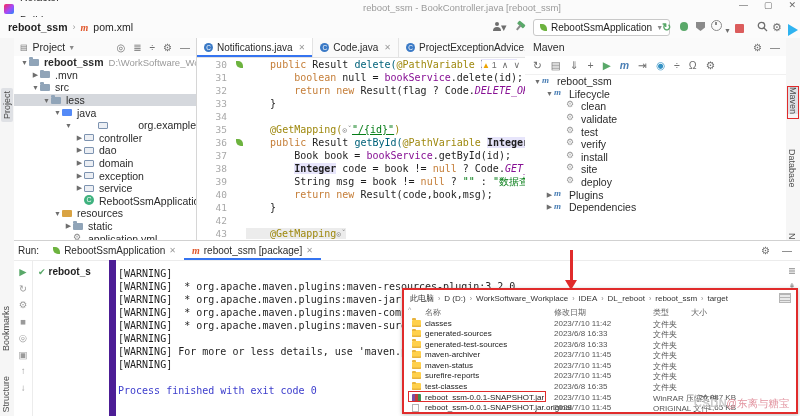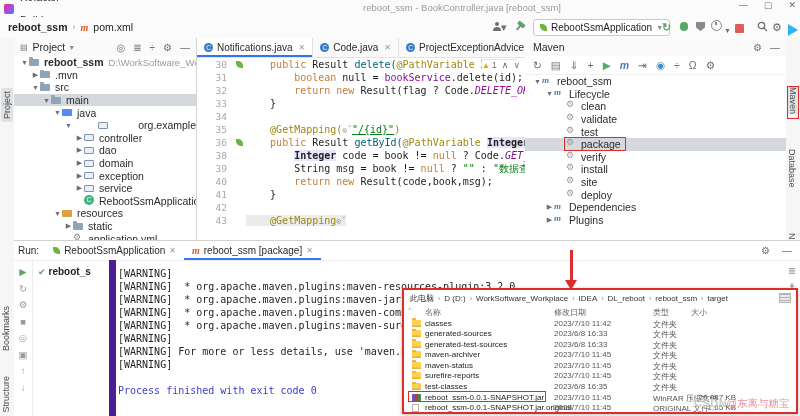--- a/index.html
+++ b/index.html
@@ -227,21 +227,21 @@
           <span class="tlabel">.mvn</span>
         </div>
         <div class="trow folder" style="padding-left: 17px;">
           <span class="chev">▼</span>
           <span class="ticon"></span>
           <span class="tlabel">src</span>
         </div>
         <div class="trow folder sel" style="padding-left: 28px;">
           <span class="chev">▼</span>
           <span class="ticon"></span>
-          <span class="tlabel">main</span>
+          <span class="tlabel">less</span>
         </div>
         <div class="trow folder-src" style="padding-left: 39px;">
           <span class="chev">▼</span>
           <span class="ticon"></span>
           <span class="tlabel">java</span>
         </div>
         <div class="trow package" style="padding-left: 50px; justify-content: space-between;">
           <span class="chev">▼</span>
           <span class="ticon"></span>
           <span class="tlabel">org.example</span>
@@ -339,20 +339,25 @@
         </div>
         <div class="crow">
           <span class="cnum">35</span>
           <span class="cico"></span>
           <span class="ctext"><span class="s-t">    </span><span class="s-ann">@GetMapping(</span><span class="s-icon">⊙ˇ</span><span class="s-stru">"/{id}"</span><span class="s-ann">)</span></span>
         </div>
         <div class="crow">
           <span class="cnum">36</span>
           <span class="cico"><span class="leaf"></span></span>
           <span class="ctext"><span class="s-t">    </span><span class="s-kw">public </span><span class="s-t">Result </span><span class="s-decl">getById(</span><span class="s-ann">@PathVariable </span><span class="s-hl">Integer</span></span>
+        </div>
+        <div class="crow">
+          <span class="cnum">37</span>
+          <span class="cico"></span>
+          <span class="ctext"><span class="s-t">        Book book = </span><span class="s-f">bookService</span><span class="s-t">.getById(id);</span></span>
         </div>
         <div class="crow">
           <span class="cnum">38</span>
           <span class="cico"></span>
           <span class="ctext"><span class="s-t">        </span><span class="s-hl">Integer</span><span class="s-t"> code = book != </span><span class="s-kw">null</span><span class="s-t"> ? Code.</span><span class="s-c">GET_OK</span></span>
         </div>
         <div class="crow">
           <span class="cnum">39</span>
           <span class="cico"></span>
           <span class="ctext"><span class="s-t">        String msg = book != </span><span class="s-kw">null</span><span class="s-t"> ? </span><span class="s-str">""</span><span class="s-t"> : </span><span class="s-str">"数据查询失败,</span></span>
@@ -426,55 +431,49 @@
         <div class="trow goal" style="padding-left: 32px;">
           <span class="chev"></span>
           <span class="ticon"></span>
           <span class="tlabel">validate</span>
         </div>
         <div class="trow goal" style="padding-left: 32px;">
           <span class="chev"></span>
           <span class="ticon"></span>
           <span class="tlabel">test</span>
         </div>
-        <div class="trow goal sel" style="padding-left: 32px;">
-          <span class="chev"></span>
-          <span class="ticon"></span>
-          <span class="tlabel">package</span>
-          <span class="red-box-inline" style="left: 39px; width: 60px;"></span>
-        </div>
         <div class="trow goal" style="padding-left: 32px;">
           <span class="chev"></span>
           <span class="ticon"></span>
           <span class="tlabel">verify</span>
         </div>
         <div class="trow goal" style="padding-left: 32px;">
           <span class="chev"></span>
           <span class="ticon"></span>
           <span class="tlabel">install</span>
         </div>
         <div class="trow goal" style="padding-left: 32px;">
           <span class="chev"></span>
           <span class="ticon"></span>
           <span class="tlabel">site</span>
         </div>
         <div class="trow goal" style="padding-left: 32px;">
           <span class="chev"></span>
           <span class="ticon"></span>
           <span class="tlabel">deploy</span>
         </div>
+        <div class="trow lifecycle" style="padding-left: 20px;">
+          <span class="chev">▶</span>
+          <span class="ticon"></span>
+          <span class="tlabel">Plugins</span>
+        </div>
         <div class="trow deps" style="padding-left: 20px;">
           <span class="chev">▶</span>
           <span class="ticon"></span>
           <span class="tlabel">Dependencies</span>
-        </div>
-        <div class="trow lifecycle" style="padding-left: 20px;">
-          <span class="chev">▶</span>
-          <span class="ticon"></span>
-          <span class="tlabel">Plugins</span>
         </div>
       </div>
   </div>
 
   <div id="run-panel" class="abs">
     <div id="run-header">
       <span id="run-caption">Run:</span>
       <div id="run-tabs" style="display:flex;">
           <div class="rtab">
             <span class="leaf"></span>

